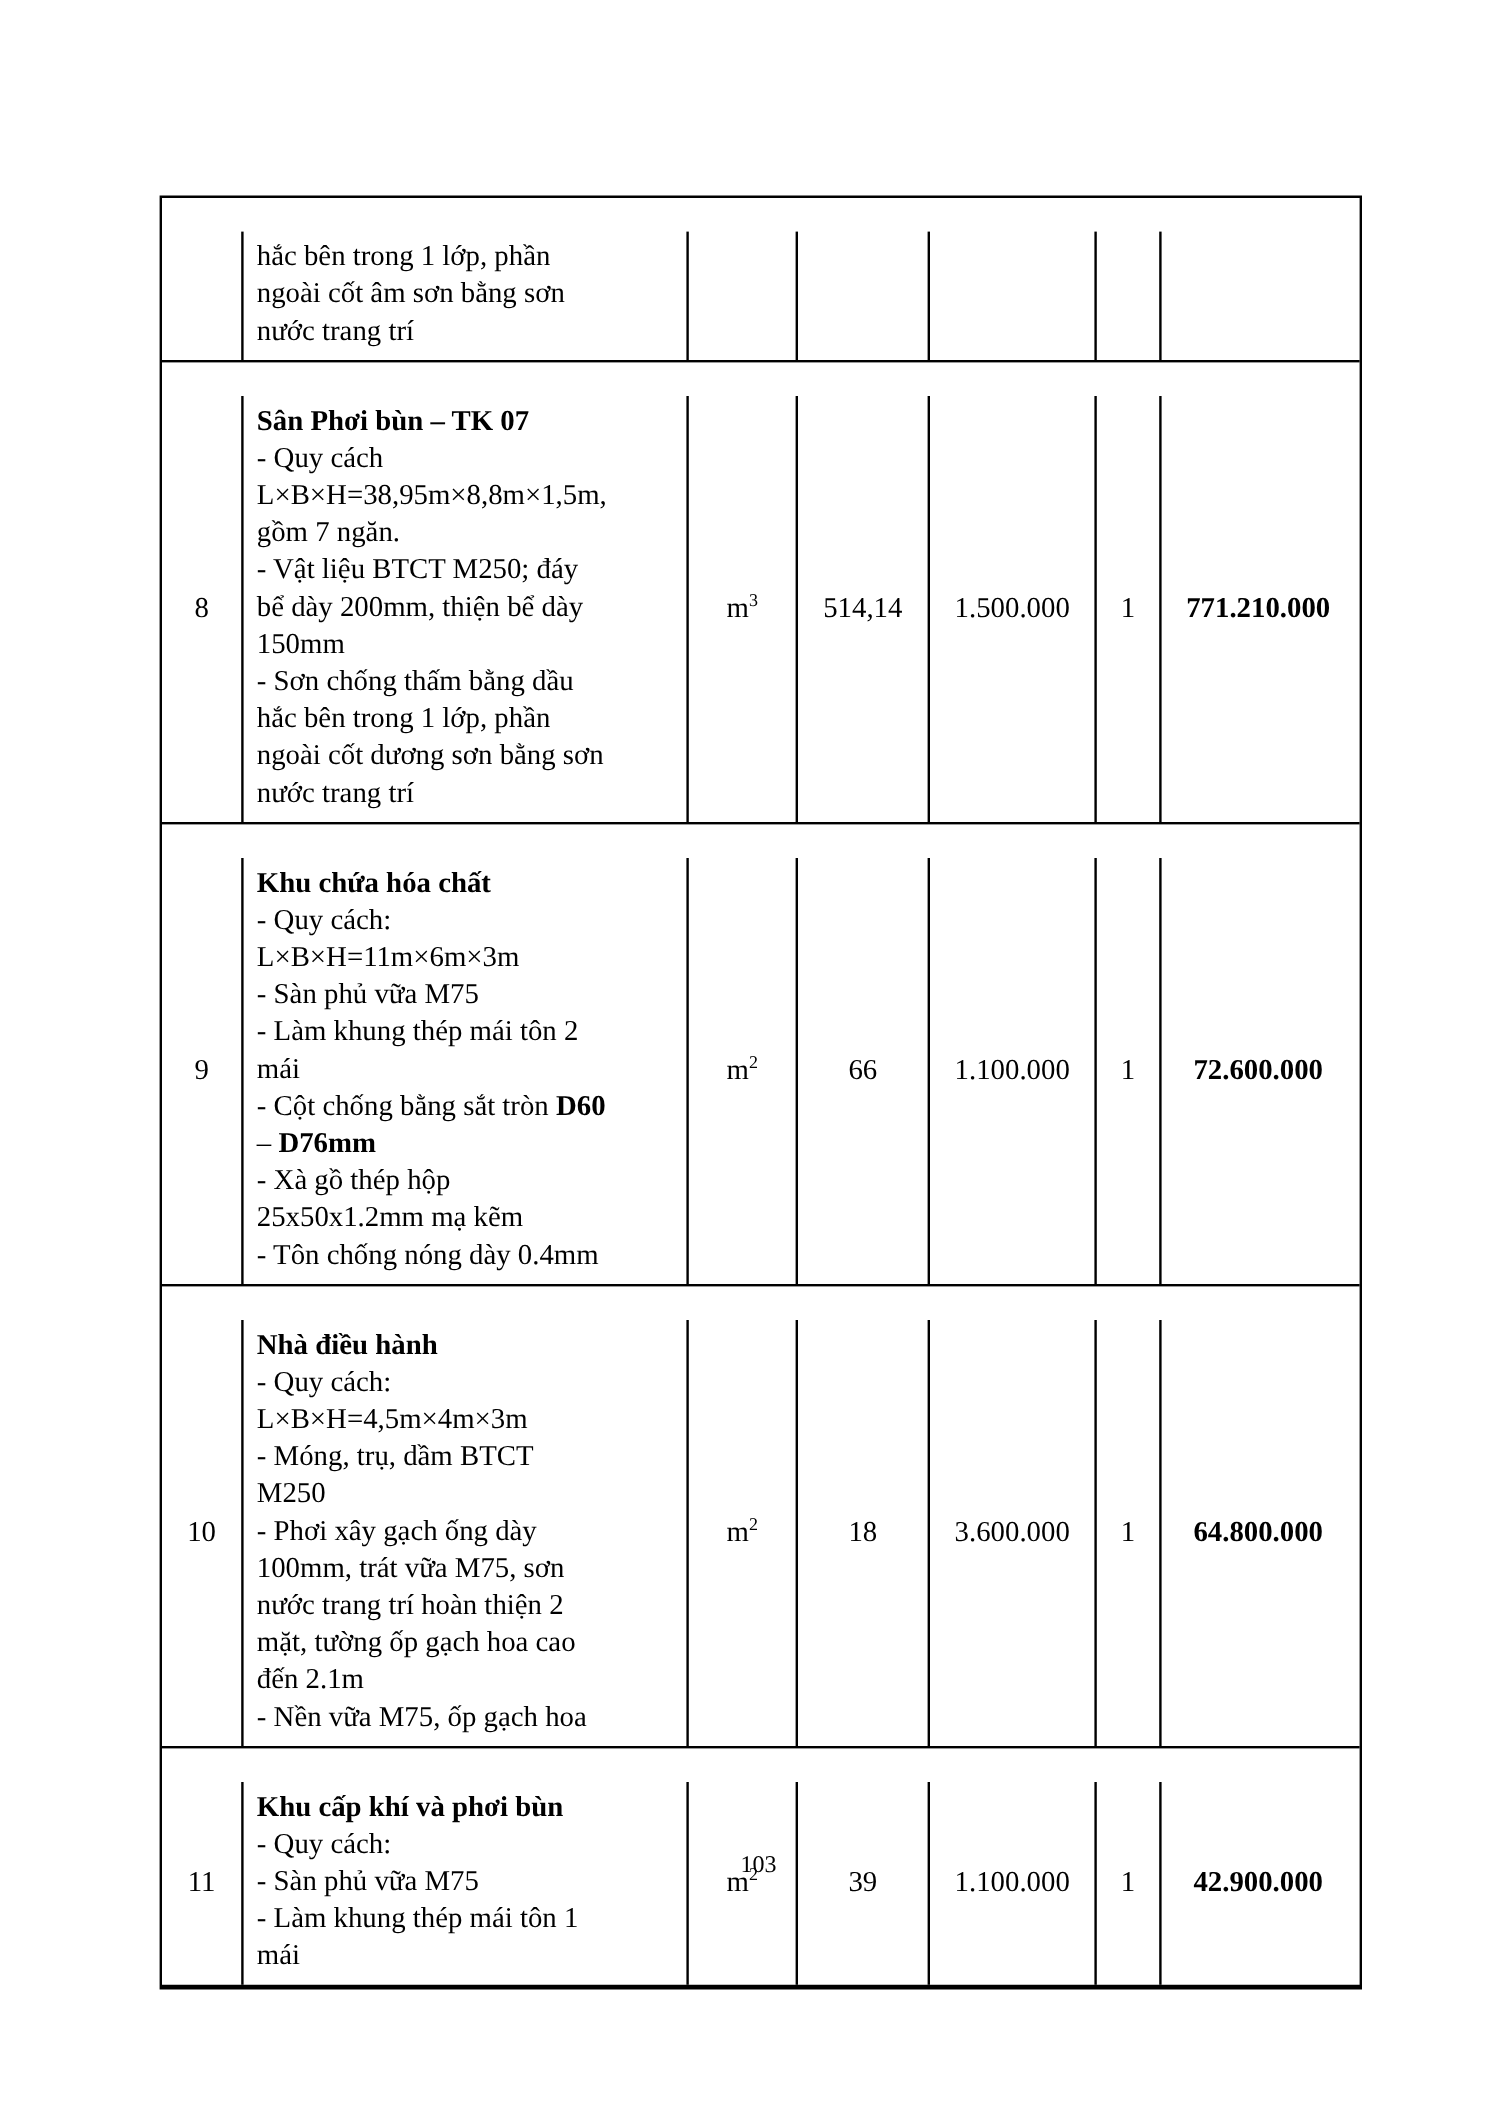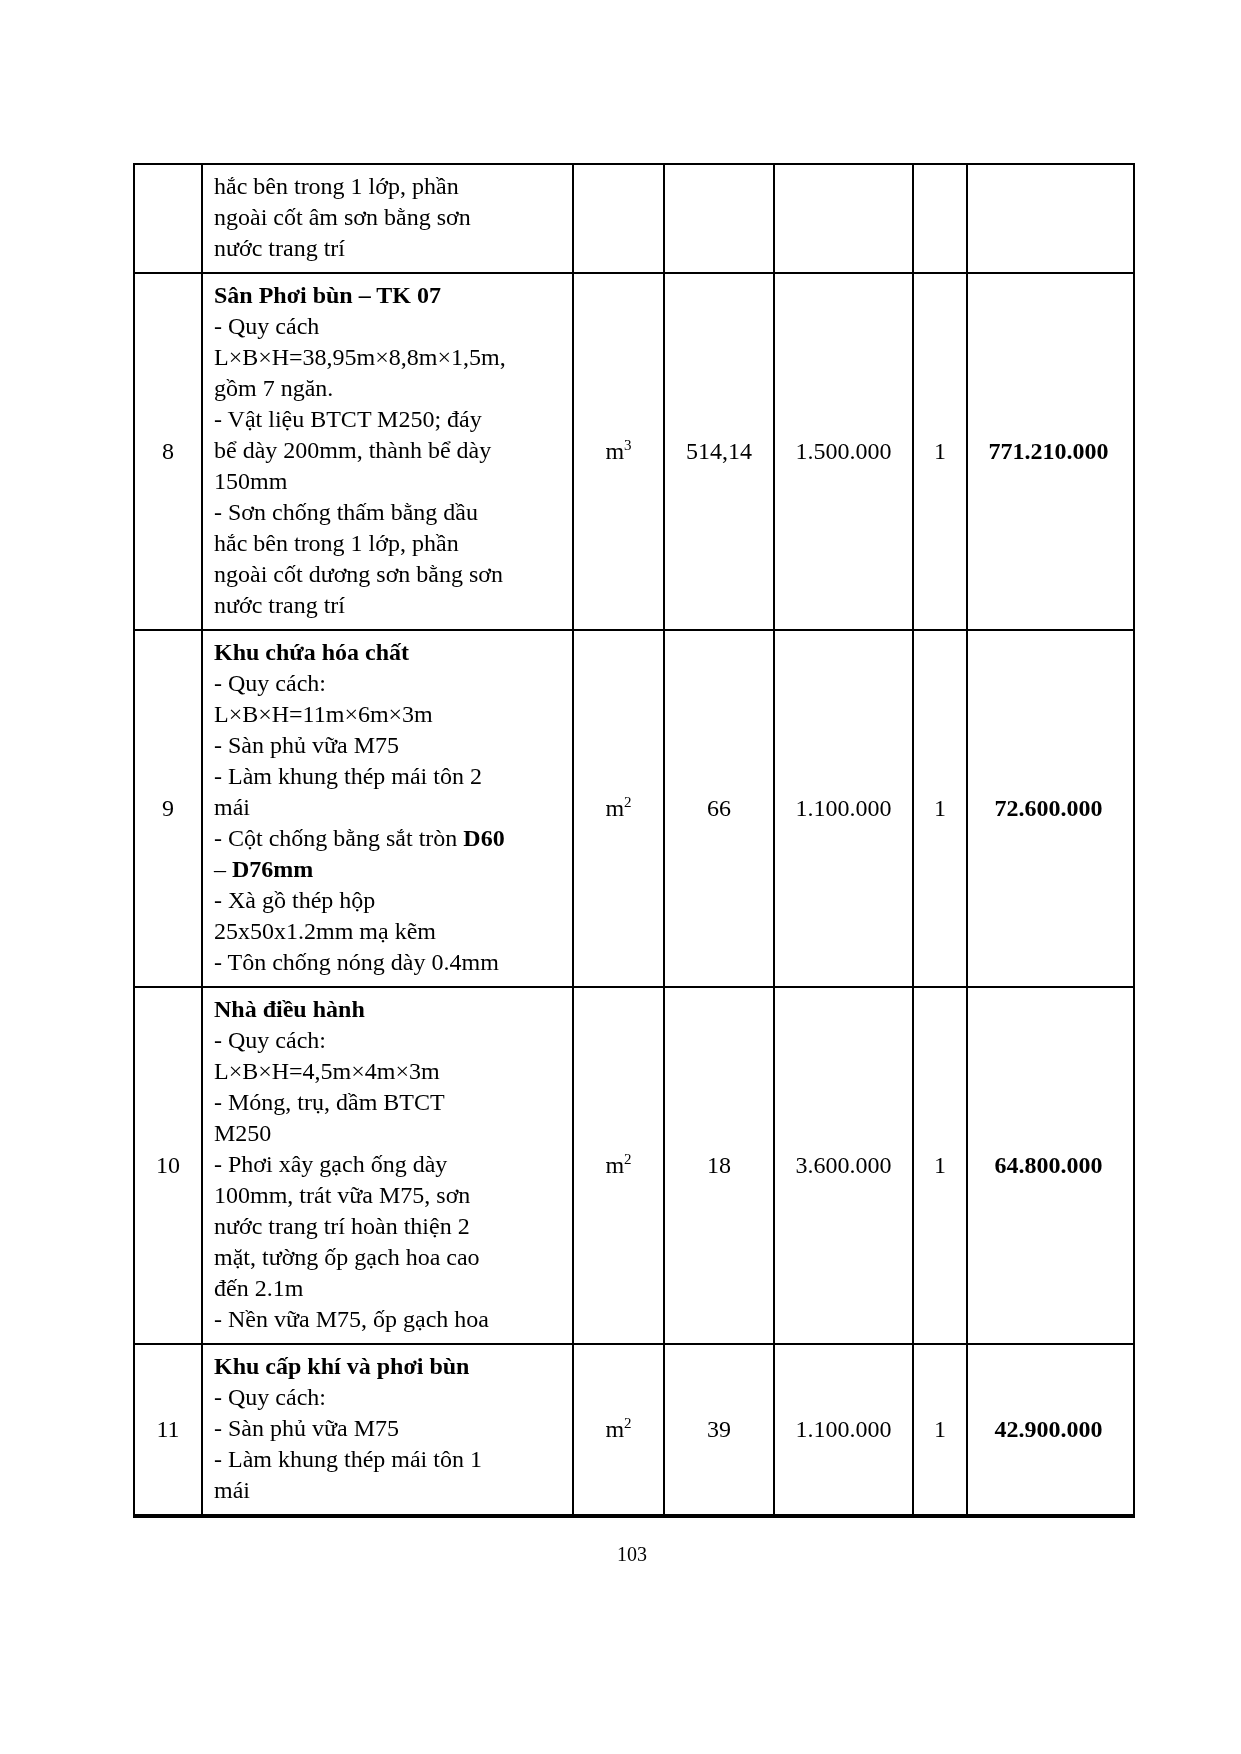--- a/index.html
+++ b/index.html
@@ -31,20 +31,21 @@
     border-bottom: 2px solid #000000;
   }
   .trow:last-child {
     border-bottom: none;
   }
   .cell {
     border-right: 2px solid #000000;
     box-sizing: border-box;
     font-size: 24px;
     line-height: 31px;
+    margin-top: 28px;
   }
   .cell:last-child {
     border-right: none;
     font-weight: bold;
   }
   .cell.center {
     display: flex;
     align-items: center;
     justify-content: center;
     text-align: center;
@@ -104,21 +105,21 @@
       <div class="trow">
         <div class="cell center">
           <span>8</span>
         </div>
         <div class="cell desc">
           <div class="item-title">Sân Phơi bùn – TK 07</div>
           <div class="dline">- Quy cách</div>
           <div class="dline">L×B×H=38,95m×8,8m×1,5m,</div>
           <div class="dline">gồm 7 ngăn.</div>
           <div class="dline">- Vật liệu BTCT M250; đáy</div>
-          <div class="dline">bể dày 200mm, thành bể dày</div>
+          <div class="dline">bể dày 200mm, thiện bể dày</div>
           <div class="dline">150mm</div>
           <div class="dline">- Sơn chống thấm bằng dầu</div>
           <div class="dline">hắc bên trong 1 lớp, phần</div>
           <div class="dline">ngoài cốt dương sơn bằng sơn</div>
           <div class="dline">nước trang trí</div>
         </div>
         <div class="cell center">
           <span>m<span class="unit-sup">3</span></span>
         </div>
         <div class="cell center">

